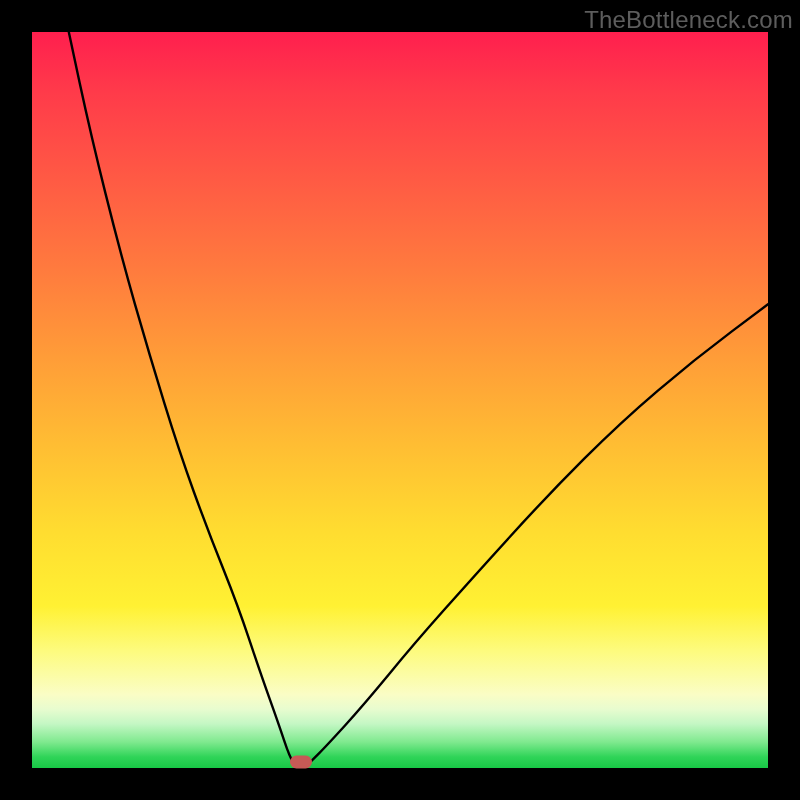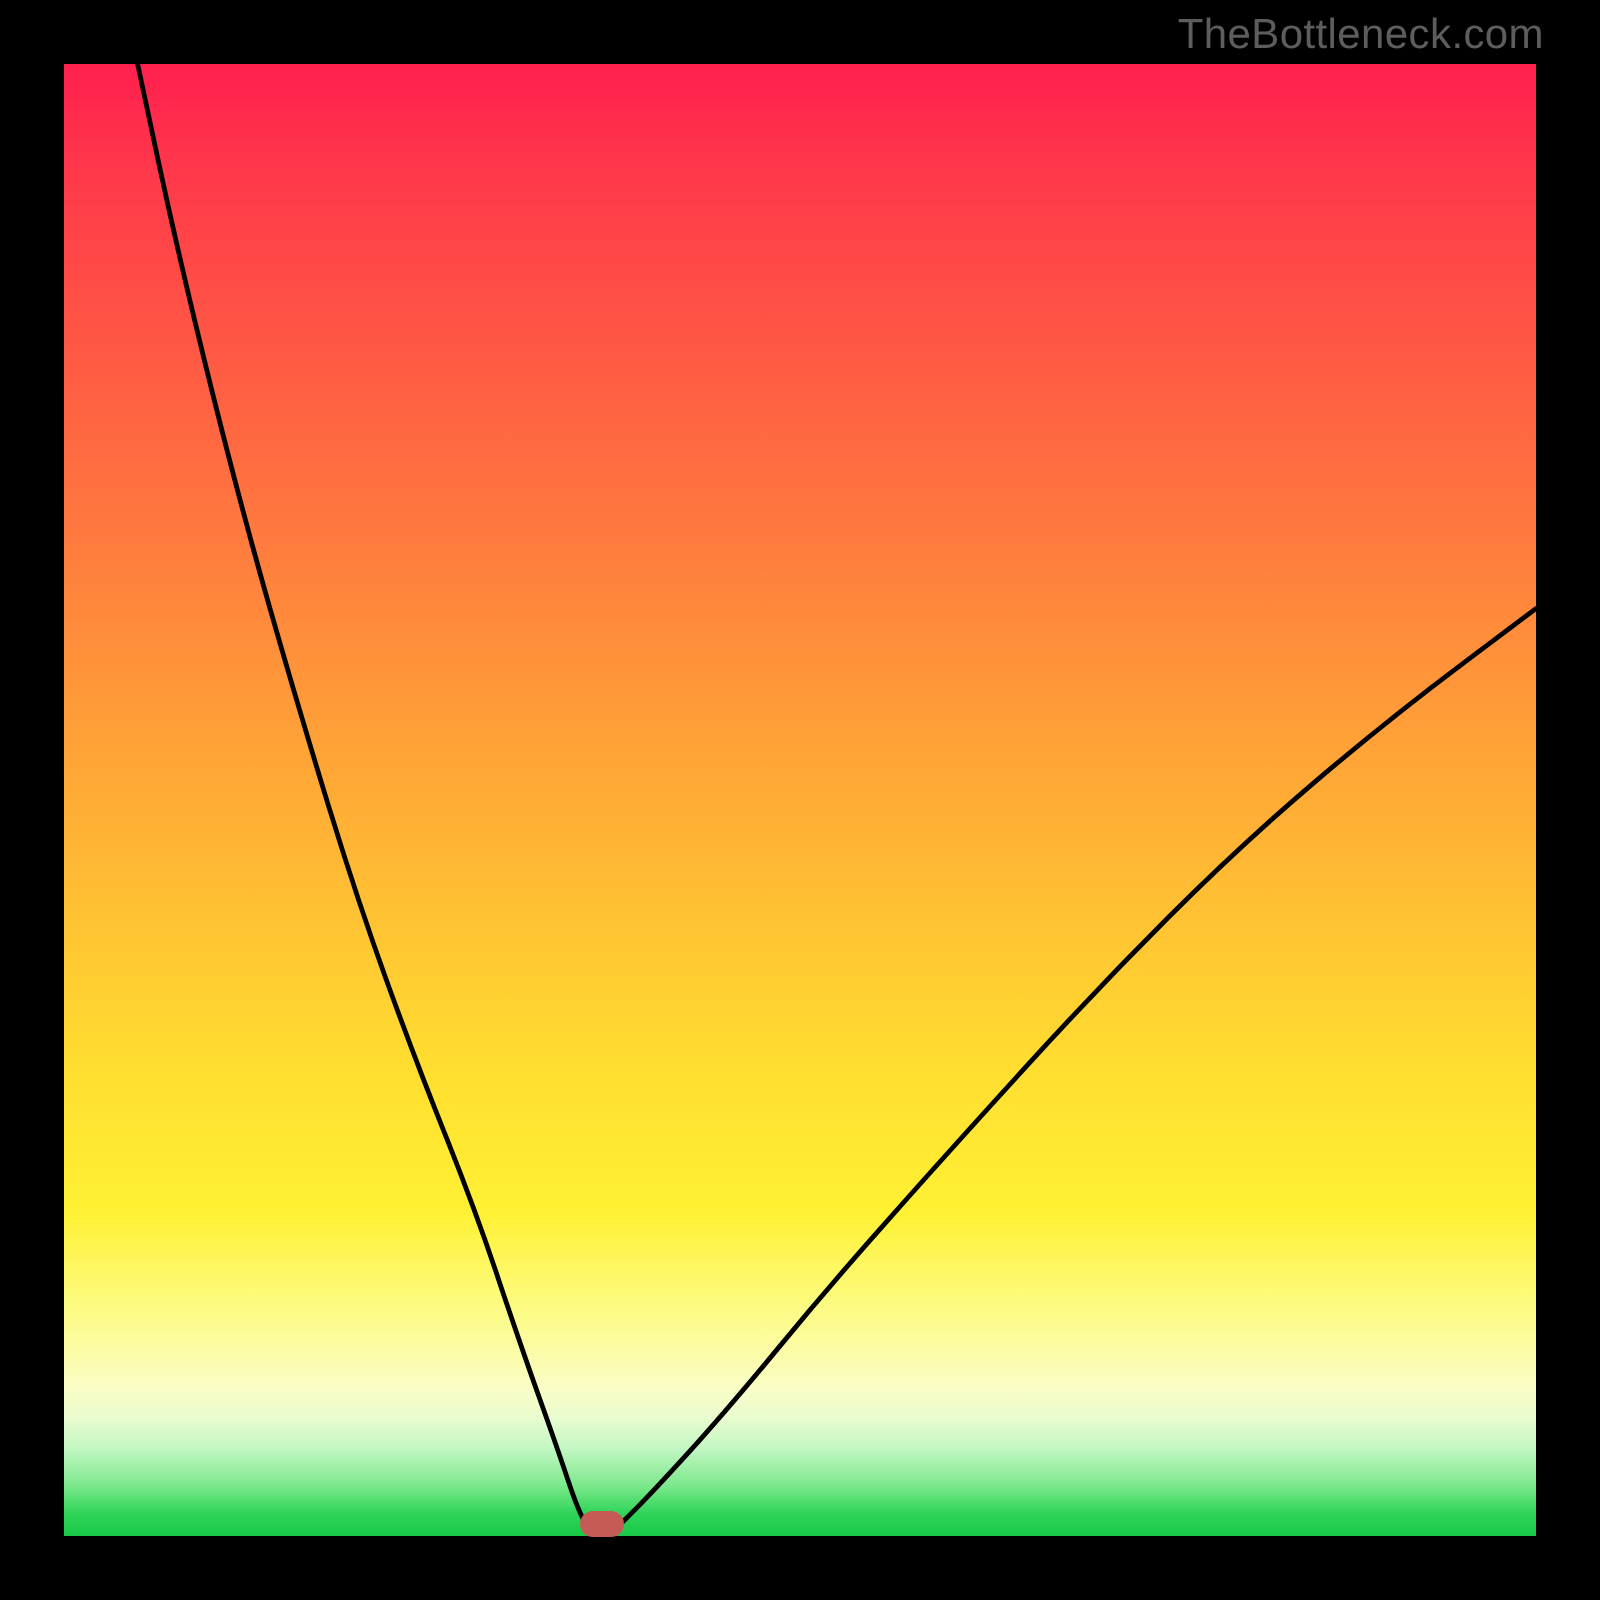--- a/index.html
+++ b/index.html
@@ -48,23 +48,23 @@
     position: absolute;
     width: 22px;
     height: 13px;
     background: #c65a56;
     border-radius: 7px;
     transform: translate(-50%, -50%);
   }
   .watermark {
     position: absolute;
     top: 6px;
-    right: 28px;
+    right: 7px;
     color: #5d5d5d;
-    font-size: 21px;
+    font-size: 24px;
     letter-spacing: 0.2px;
   }
   svg.curve {
     position: absolute;
     top: 0; left: 0;
     width: 736px;
     height: 736px;
   }
 </style>
 </head>

